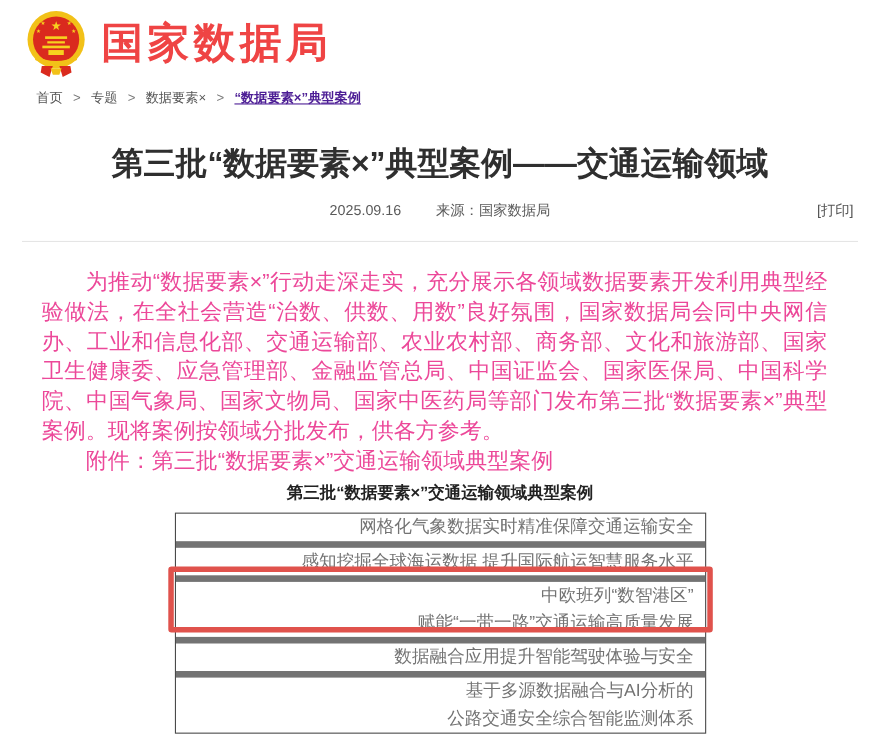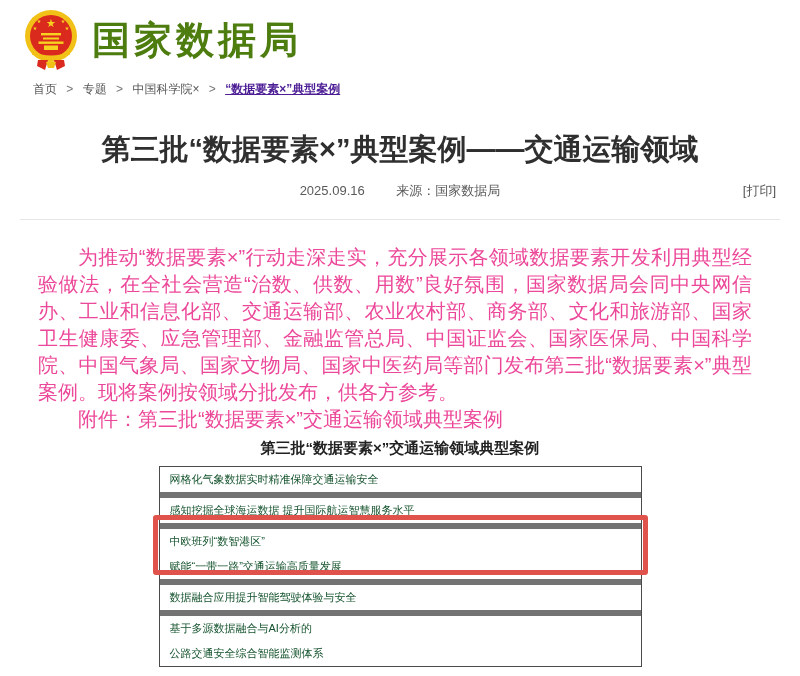--- a/index.html
+++ b/index.html
@@ -9,21 +9,21 @@
     font-family:"Liberation Sans","DejaVu Sans",sans-serif;
     color:#333;
   }
   .page { width:800px; height:676px; background:#fff; position:relative; }
 
   
   .site-header { padding:8px 0 0 24px; }
   .logo-row { display:flex; align-items:center; }
   .emblem { width:54px; height:64px; display:inline-block; flex:0 0 auto; }
   .logo-text { margin-left:14px; }
-  .logo-cn { font-size:38px; font-weight:bold; color:#4d7c0f; letter-spacing:4px; line-height:44px; }
+  .logo-cn { font-size:38px; font-weight:bold; color:#ef4444; letter-spacing:4px; line-height:44px; }
   .logo-en { font-size:16px; color:#2b6cb3; letter-spacing:0.3px; margin-top:1px; }
 
   .breadcrumb { margin:9px 0 0 9px; font-size:12px; color:#555; }
   .breadcrumb a { color:#555; text-decoration:none; cursor:pointer; }
   .breadcrumb .sep { margin:0 6px; color:#777; }
   .breadcrumb .current { color:#4c1d95; font-weight:bold;text-decoration:underline; }
 
   
   .page-title {
     margin-top:31px; text-align:center;
@@ -41,21 +41,21 @@
   }
   .attach-inline { margin-top:0; }
 
   .table-title { margin-top:6px; text-align:center; font-size:15px; font-weight:bold; color:#222; }
 
   .case-table {
     position:relative; width:483px; margin:8px auto 0 auto;
     border:1px solid #4a4a4a; background:#fff;
   }
   .case-table .row {
-    text-align:left; font-size:11px; line-height:25px; color:#14532d;
+    text-align:right; font-size:16px; line-height:25px; color:#737373;
     padding:0 10px; white-space:pre-line;
   }
   .case-table .row.two-line { line-height:25px; padding:0 10px; }
   .case-table .row + .row { border-top:6px solid #737373; }
   .highlight-box {
     position:absolute; left:-7px; right:-7px; top:48px; height:60px;
     border:5px solid #e0524c; border-radius:3px; pointer-events:none;
   }
 
   .note { margin:14px 0 0 38px; font-size:14px; color:#333; }
@@ -89,21 +89,21 @@
       <div class="logo-text">
         <div class="logo-cn">国家数据局</div>
       </div>
     </div>
 
     <nav class="breadcrumb">
       <a>首页</a>
       <span class="sep">&gt;</span>
       <a>专题</a>
       <span class="sep">&gt;</span>
-      <a>中国科学院×</a>
+      <a>数据要素×</a>
       <span class="sep">&gt;</span>
       <span class="current">“数据要素×”典型案例</span>
     </nav>
   </header>
 
   <main>
     <h1 class="page-title">第三批“数据要素×”典型案例——交通运输领域</h1>
 
     <div class="meta">
       <span class="date">2025.09.16</span>

